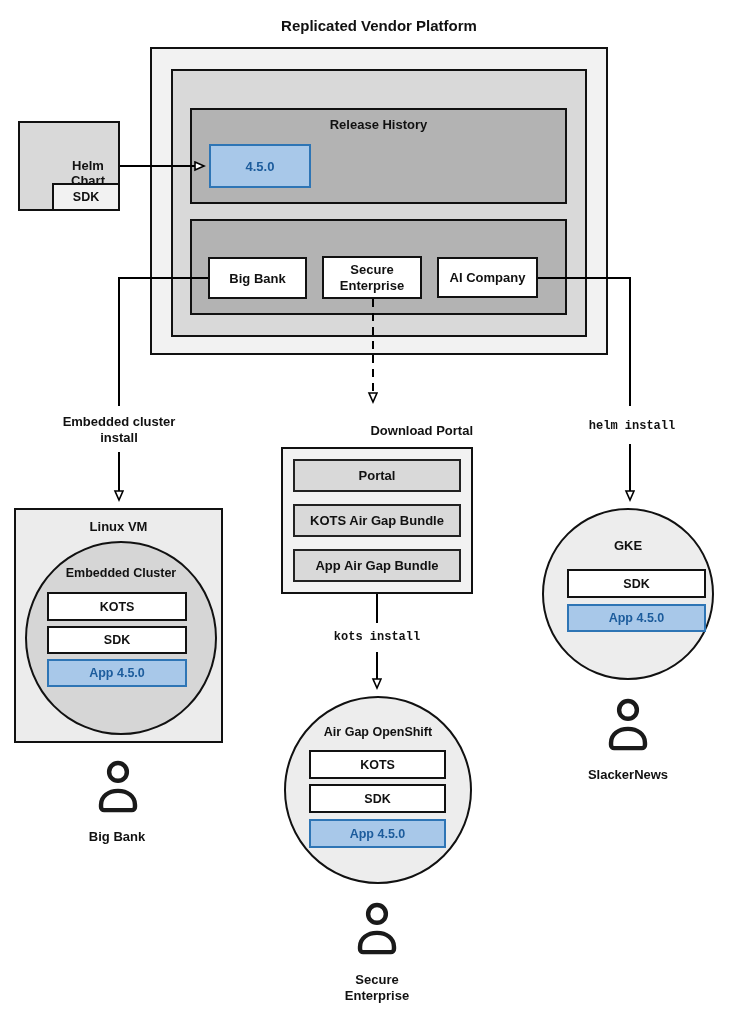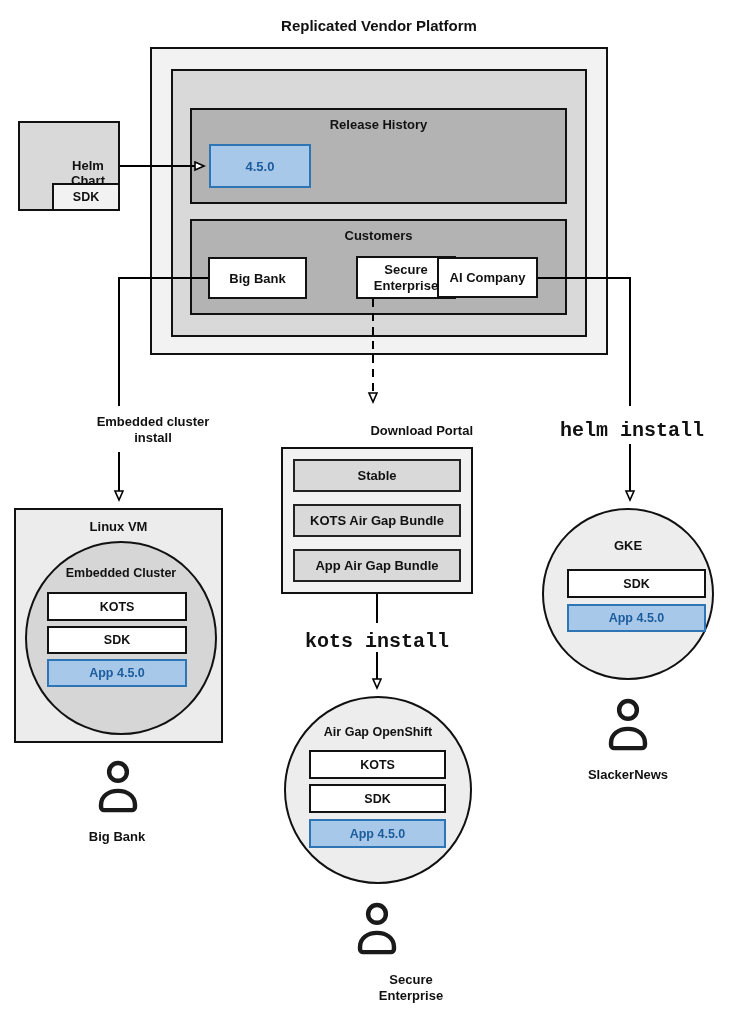--- a/index.html
+++ b/index.html
@@ -17,45 +17,44 @@
   .fill-vm{background:#ececec;}
   .fill-circle{background:#d6d6d6;}
   .fill-node{background:#ededed;}
   .chip{background:#ffffff;border:2px solid #111;font-size:12.5px;}
   .chip-blue{
     background:var(--highlight-fill,#a8c8e9);
     border:2px solid var(--highlight-border,#2e75b5);
     color:var(--highlight-text,#1c5c9c);
   }
   .round{border-radius:50%;}
-  .mono{font-family:"Liberation Mono",monospace;font-weight:bold;font-size:20px;text-align:center;}
+  .mono{font-family:"Liberation Mono",monospace;font-weight:bold;font-size:12px;text-align:center;}
   .f13{font-size:13px;}
   .f125{font-size:12.5px;}
-  .lh{line-height:1.22;margin-left:34px;}
+  .lh{line-height:1.22;}
   svg.overlay{position:absolute;left:0;top:0;pointer-events:none;z-index:30;}
   .node-z{z-index:10;}
   .person{position:absolute;}
 </style>
 </head>
 <body>
 
 <div id="stage">
 
   <div class="lbl" style="left:150px;top:17px;width:458px;font-size:15px;">Replicated Vendor Platform</div>
 
   <div class="box fill-outer" style="left:150px;top:47px;width:458px;height:308px;"></div>
 
   <div class="box fill-mid" style="left:171px;top:69px;width:416px;height:268px;"></div>
 
   <div class="box fill-dark" style="left:190px;top:108px;width:377px;height:96px;"></div>
   <div class="lbl f13" style="left:190px;top:117px;width:377px;">Release History</div>
   <div class="abs cc chip chip-blue f13 node-z" style="left:209px;top:144px;width:102px;height:44px;">4.5.0</div>
 
   <div class="box fill-dark" style="left:190px;top:219px;width:377px;height:96px;"></div>
-  <div class="lbl f13" style="left:190px;top:228px;width:377px;">Customers</div>
   <div class="abs cc chip f13 node-z" style="left:208px;top:257px;width:99px;height:42px;">Big Bank</div>
   <div class="abs cc chip f13 lh node-z" style="left:322px;top:256px;width:100px;height:43px;padding:0 6px;">Secure Enterprise</div>
   <div class="abs cc chip f13 node-z" style="left:437px;top:257px;width:101px;height:41px;">AI Company</div>
 
   <div class="box fill-mid node-z" style="left:18px;top:121px;width:102px;height:90px;"></div>
   <div class="lbl f13 node-z" style="left:18px;top:158px;width:98px;padding-left:42px;">Helm Chart</div>
   <div class="abs cc chip f125 node-z" style="left:52px;top:183px;width:68px;height:28px;background:#f2f2f2;">SDK</div>
 
   <div class="lbl f13 lh" style="left:59px;top:414px;width:120px;">Embedded cluster install</div>
 
@@ -68,21 +67,21 @@
   <div class="abs cc chip chip-blue node-z" style="left:47px;top:659px;width:140px;height:28px;">App 4.5.0</div>
 
   <svg class="person" style="left:91px;top:756px;" width="54" height="62" viewBox="0 0 28 30">
     <circle cx="14" cy="7.2" r="4.6" fill="none" stroke="#1a1a1a" stroke-width="2.3"></circle>
     <path d="M5.2 24.2 c0-4.4 3.9-7.2 8.8-7.2 s8.8 2.8 8.8 7.2 v1.2 a1.6 1.6 0 0 1 -1.6 1.6 H6.8 a1.6 1.6 0 0 1 -1.6 -1.6 z" fill="none" stroke="#1a1a1a" stroke-width="2.3" stroke-linejoin="round"></path>
   </svg>
   <div class="lbl f13" style="left:57px;top:829px;width:120px;">Big Bank</div>
 
   <div class="lbl f13" style="left:281px;top:423px;width:192px;text-align:right;">Download Portal</div>
   <div class="box fill-outer" style="left:281px;top:447px;width:192px;height:147px;"></div>
-  <div class="abs cc f13 fill-mid node-z" style="left:293px;top:459px;width:168px;height:33px;border:2px solid #222;">Stable</div>
+  <div class="abs cc f13 fill-mid node-z" style="left:293px;top:459px;width:168px;height:33px;border:2px solid #222;">Portal</div>
   <div class="abs cc f13 fill-mid node-z" style="left:293px;top:549px;width:168px;height:33px;border:2px solid #222;">App Air Gap Bundle</div>
   <div class="abs cc f13 fill-mid node-z" style="left:293px;top:504px;width:168px;height:33px;border:2px solid #222;">KOTS Air Gap Bundle</div>
 
   <div class="lbl mono" style="left:297px;top:630px;width:160px;">kots install</div>
 
   <div class="box fill-node round" style="left:284px;top:696px;width:188px;height:188px;"></div>
   <div class="lbl f125" style="left:284px;top:725px;width:188px;">Air Gap OpenShift</div>
   <div class="abs cc chip node-z" style="left:309px;top:750px;width:137px;height:29px;">KOTS</div>
   <div class="abs cc chip node-z" style="left:309px;top:784px;width:137px;height:29px;">SDK</div>
   <div class="abs cc chip chip-blue node-z" style="left:309px;top:819px;width:137px;height:29px;">App 4.5.0</div>

